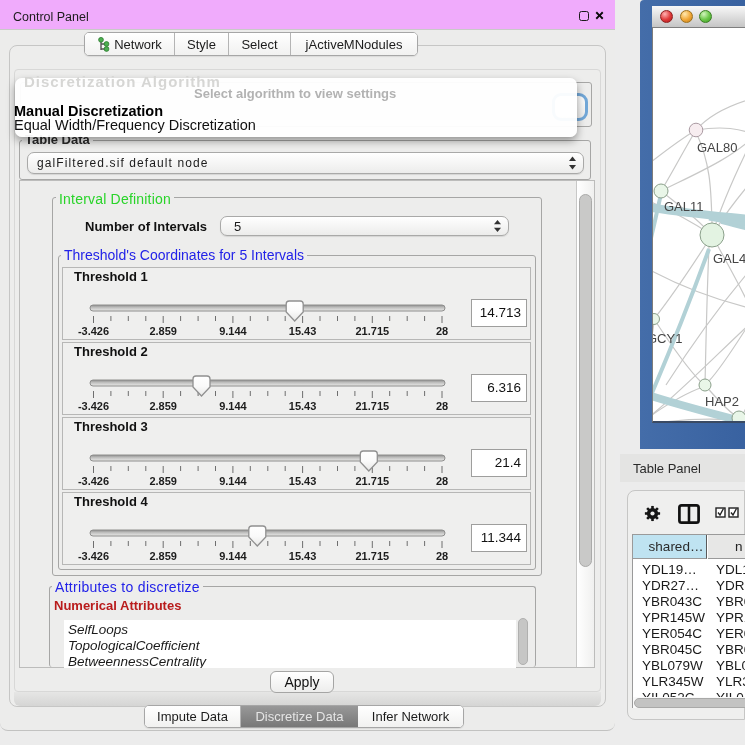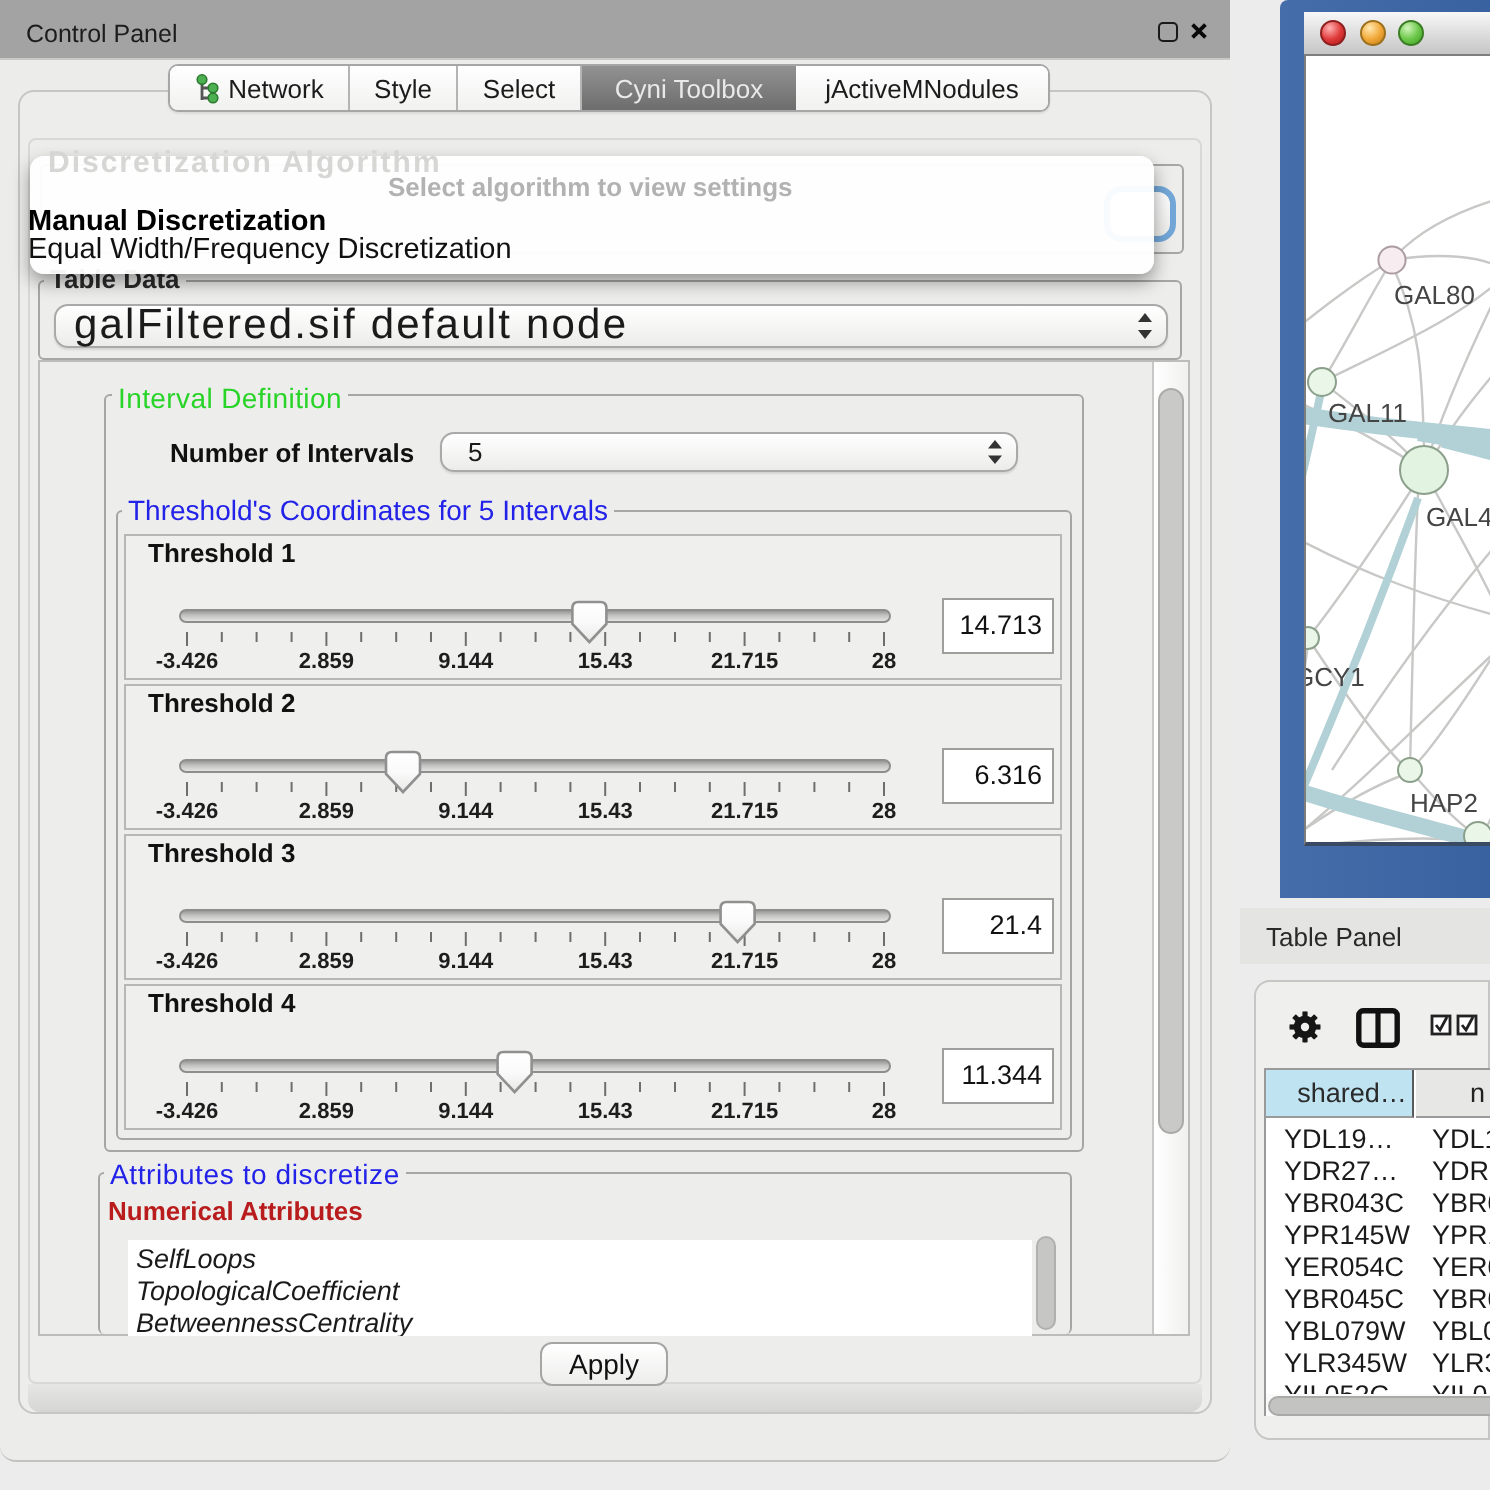--- a/index.html
+++ b/index.html
@@ -4,21 +4,21 @@
 <style>
 * { margin:0; padding:0; box-sizing:border-box; }
 html,body { width:745px; height:745px; overflow:hidden; background:#ececec;
   font-family:"Liberation Sans", sans-serif; }
 #stage { position:absolute; left:0; top:0; width:745px; height:745px; overflow:hidden; }
 .abs { position:absolute; }
 
 
 #lwin { left:0; top:0; width:615px; height:731px; background:#ececeb;
   border-radius:0 0 8px 8px; border-bottom:1px solid #c2c2c1; }
-#ltitle { left:0; top:0; width:615px; height:30px; background:#a3a3a3;
+#ltitle { left:0; top:0; width:615px; height:30px; background:#f0abfc;
   border-bottom:1px solid #c9c9c8; }
 #ltitle .t { position:absolute; left:13px; top:10px; font-size:12.5px; color:#1c1c1c; }
 #btnRestore { left:579px; top:11px; width:10px; height:10px; border:1.7px solid #1a1a1a; border-radius:2.5px; }
 
 
 #panelOuter { left:9px; top:45px; width:597px; height:662px;
   border:1px solid #c6c6c5; border-radius:8px; background:#ededec; }
 #panelInner { left:14px; top:69px; width:587px; height:623px;
   border:1px solid #d8d8d7; border-radius:4px; background:#ededec; }
 
@@ -125,31 +125,30 @@
           <line x1="4" y1="3" x2="4" y2="13" stroke="#555" stroke-width="1.4"></line>
           <line x1="4" y1="7" x2="9" y2="7" stroke="#555" stroke-width="1.4"></line>
           <line x1="4" y1="12" x2="9" y2="12" stroke="#555" stroke-width="1.4"></line>
           <circle cx="4" cy="2.8" r="2.4" fill="#4caf50" stroke="#2c7a2f" stroke-width="0.8"></circle>
           <circle cx="9.5" cy="7" r="2.4" fill="#4caf50" stroke="#2c7a2f" stroke-width="0.8"></circle>
           <circle cx="9.5" cy="12" r="2.4" fill="#4caf50" stroke="#2c7a2f" stroke-width="0.8"></circle>
         </svg>
         Network</div>
       <div class="seg" style="width:54px;">Style</div>
       <div class="seg" style="width:62px;">Select</div>
-      <div class="seg sel" style="width:107px;">Cyni Toolbox</div>
       <div class="seg" style="width:126px;">jActiveMNodules</div>
     </div>
 
     <div class="abs group" style="left:20px; top:82px; width:572px; height:45px;"></div>
     <div class="abs" style="left:552px; top:93px; width:36px; height:28px; border:3px solid #72a7d7; border-radius:9px; background:linear-gradient(#fdfdfd,#ededec);"></div>
 
     <div class="abs group" style="left:19px; top:140px; width:572px; height:40px;"></div>
     <div class="glabel" style="left:22px; top:132px; font-size:13px; font-weight:bold; color:#2a2a2a;">Table Data</div>
     <div class="combo" style="left:27px; top:152px; width:557px; height:22px;">
-      <span class="txt" style="left:9px; font-size:21px; letter-spacing:1.1px;">galFiltered.sif default node</span>
+      <span class="txt" style="left:9px; font-size:12px; letter-spacing:1.1px;">galFiltered.sif default node</span>
       <svg width="9" height="14" viewBox="0 0 9 14">
         <path d="M4.5 0.5 L8 5 L1 5 Z" fill="#333"></path>
         <path d="M4.5 13.5 L8 9 L1 9 Z" fill="#333"></path>
       </svg>
     </div>
 
     <div class="abs" style="left:19px; top:180px; width:576px; height:488px; border:1px solid #bcbcbb; background:#ededec;"></div>
     <div class="abs" style="left:576px; top:181px; width:18px; height:486px; background:linear-gradient(90deg,#ffffff,#f0f0ef); border-left:1px solid #c8c8c7;"></div>
     <div class="abs" style="left:579px; top:194px; width:13px; height:373px; background:#c9c9c8; border:1px solid #aaaaa9; border-radius:7px;"></div>
 
@@ -282,20 +281,25 @@
     <div class="abs" style="left:54px; top:598px; font-size:13px; font-weight:bold; color:#b91c1c;">Numerical Attributes</div>
     <div id="numlist" class="abs">
       <div style="top:2px;">SelfLoops</div>
       <div style="top:18px;">TopologicalCoefficient</div>
       <div style="top:34px;">BetweennessCentrality</div>
     </div>
     <div class="abs" style="left:518px; top:618px; width:10px; height:47px; background:#c6c6c5; border:1px solid #b0b0af; border-radius:5px;"></div>
 
     <div id="applyBtn" class="abs">Apply</div>
 
+    <div id="btabs" class="abs">
+      <div class="seg" style="width:96px;">Impute Data</div>
+      <div class="seg sel" style="width:117px;">Discretize Data</div>
+      <div class="seg" style="width:105px;">Infer Network</div>
+    </div>
   </div>
 
   <div id="popup" class="abs"></div>
   <div class="abs" style="left:24px; top:73px; font-size:15px; font-weight:bold; letter-spacing:1px; color:#d6d6d4;">Discretization Algorithm</div>
   <div class="abs" style="left:194px; top:86px; font-size:13px; font-weight:bold; color:#b2b2b2;">Select algorithm to view settings</div>
   <div class="abs" style="left:14px; top:117px; font-size:14.5px; color:#101010;">Equal Width/Frequency Discretization</div>
   <div class="abs" style="left:14px; top:103px; font-size:14.5px; font-weight:bold; color:#000;">Manual Discretization</div>
 
   <div id="netwin" class="abs">
     <div id="nettb">

